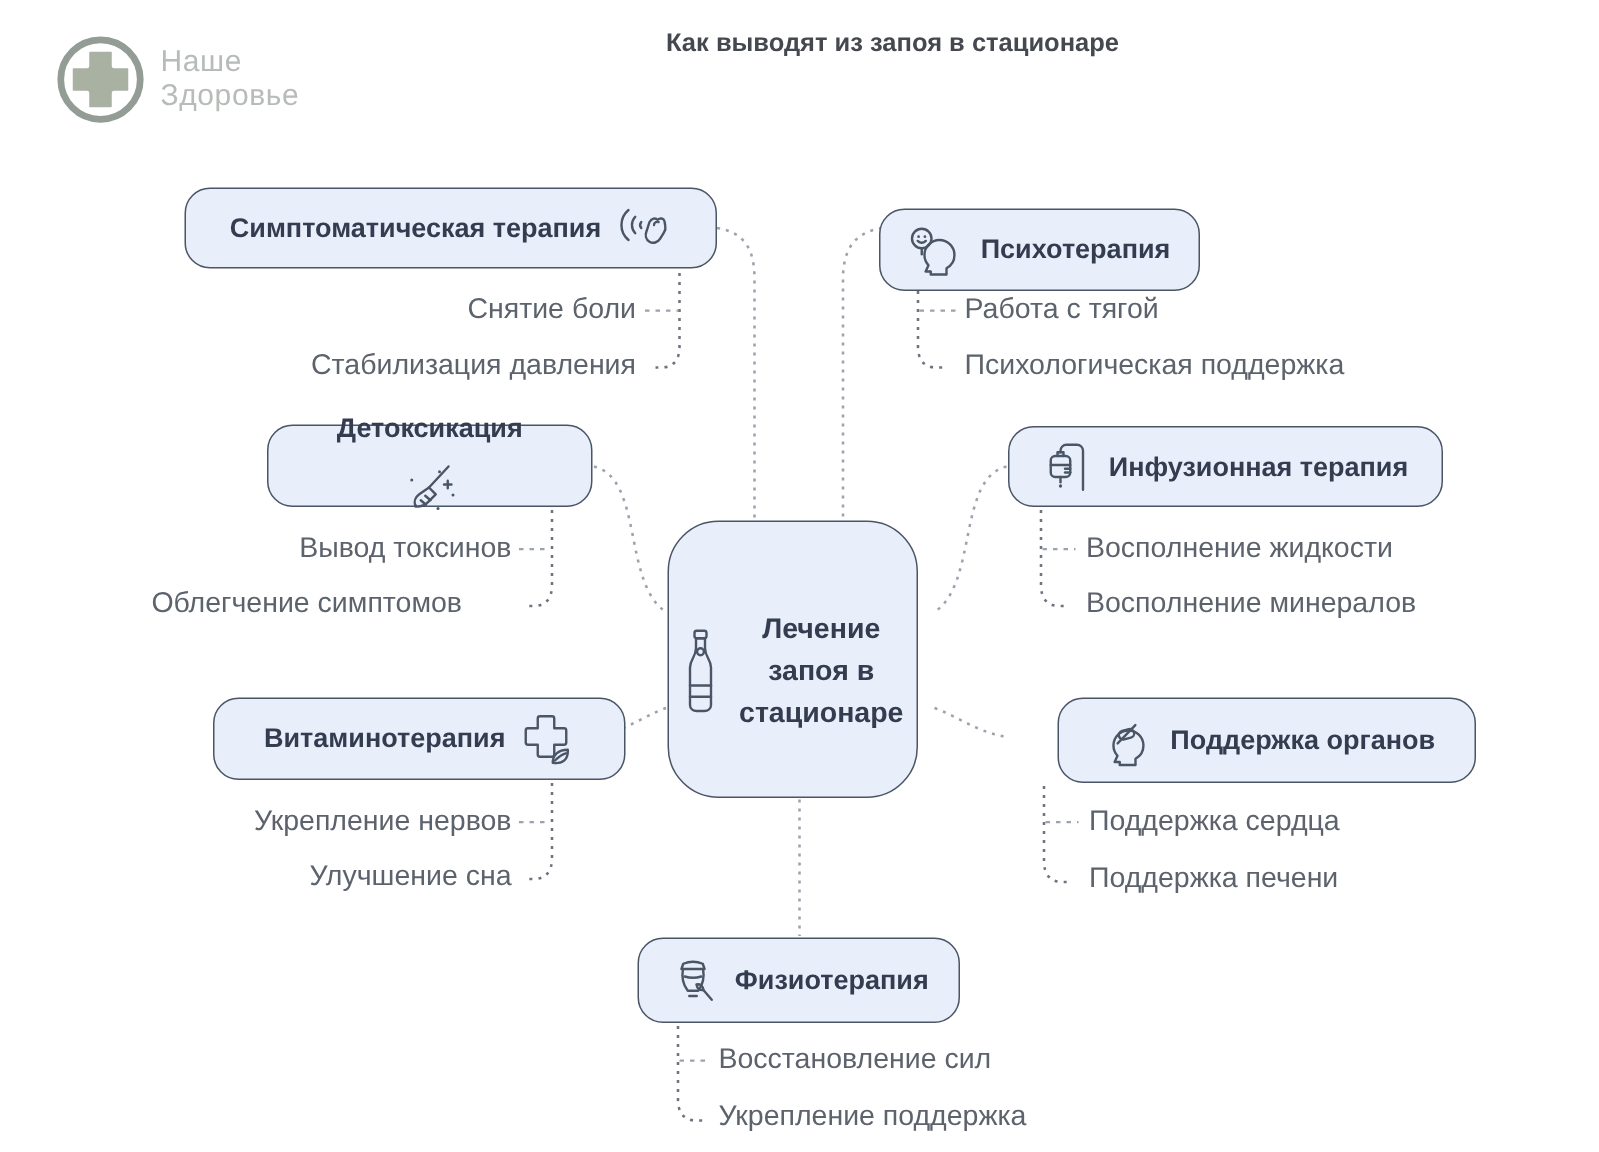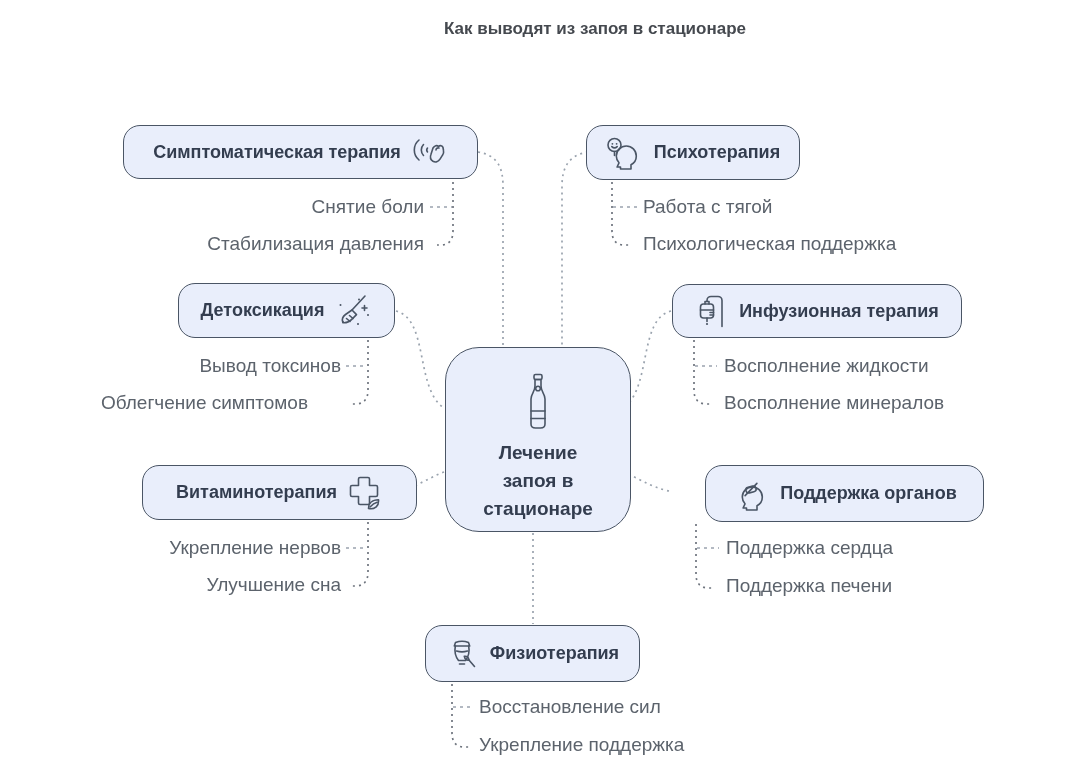--- a/index.html
+++ b/index.html
@@ -11,28 +11,28 @@
   .logo-text{color:#b7bcb8;font-size:20px;line-height:23px;letter-spacing:.4px;font-weight:400;}
   
   .title{position:absolute;left:366px;top:14px;width:380px;text-align:right;
     font-size:17px;line-height:29px;font-weight:bold;color:#45494f;z-index:3;}
   
   .node{position:absolute;box-sizing:border-box;background:#e9eefb;border:1.7px solid #4a5565;
     border-radius:17px;display:flex;align-items:center;justify-content:center;gap:10px;
     color:#333d4f;font-weight:bold;font-size:18px;z-index:2;}
   .node svg{flex:0 0 auto;display:block;}
   .n-symptomatic{left:123px;top:125px;width:355px;height:54px;}
-  .n-psycho{left:586px;top:125px;width:214px;height:55px;}
-  .n-detox{left:178px;top:283px;width:217px;height:55px;}
+  .n-psycho{left:586px;top:139px;width:214px;height:55px;}
+  .n-detox{left:178px;top:283px;width:217px;height:55px;flex-direction:column;}
   .n-infusion{left:672px;top:284px;width:290px;height:54px;}
   .n-vitamin{left:142px;top:465px;width:275px;height:55px;}
   .n-organs{left:673px;top:465px;width:279px;height:57px;margin-left:32px;}
   .n-physio{left:425px;top:625px;width:215px;height:57px;}
-  .n-center{left:445px;top:347px;width:186px;height:185px;border-radius:34px;
-    flex-direction:column;gap:8px;padding-top:16px;font-size:19px;line-height:28px;text-align:center;}
+  .n-center{left:445px;top:347px;width:167px;height:185px;border-radius:34px;
+    flex-direction:row;gap:8px;padding-top:16px;font-size:19px;line-height:28px;text-align:center;}
   .n-center .center-label{width:116px;}
   
   .sub{position:absolute;font-size:19px;line-height:20px;color:#5c636c;white-space:nowrap;z-index:2;}
   .sl-0-0{right:642px;top:197px;} .sl-0-1{right:642px;top:234px;}
   .sl-1-0{left:643px;top:197px;}  .sl-1-1{left:643px;top:234px;}
   .sl-2-0{right:725px;top:356px;} .sl-2-1{right:758px;top:393px;}
   .sl-3-0{left:724px;top:356px;}  .sl-3-1{left:724px;top:393px;text-align:right;}
   .sl-4-0{right:725px;top:538px;} .sl-4-1{right:725px;top:575px;}
   .sl-5-0{left:726px;top:538px;}  .sl-5-1{left:726px;top:576px;}
   .sl-6-0{left:479px;top:697px;}  .sl-6-1{left:479px;top:735px;}
@@ -67,20 +67,30 @@
       <path d="M430,207 H452"></path>
       <path d="M613,207 H637"></path>
       <path d="M346,366 H367"></path>
       <path d="M695,366 H717"></path>
       <path d="M346,548 H367"></path>
       <path d="M697,548 H719"></path>
       <path d="M453,707 H474"></path>
     </g>
   </svg>
 
+  <div class="logo">
+    <svg width="62" height="62" viewBox="0 0 62 62">
+      <circle cx="31" cy="31" r="26.5" fill="none" stroke="#949c96" stroke-width="4.5"></circle>
+      <path d="M24,11 h14 a2,2 0 0 1 2,2 v9 h9 a2,2 0 0 1 2,2 v14 a2,2 0 0 1 -2,2 h-9 v9 a2,2 0 0 1 -2,2 h-14 a2,2 0 0 1 -2,-2 v-9 h-9 a2,2 0 0 1 -2,-2 v-14 a2,2 0 0 1 2,-2 h9 v-9 a2,2 0 0 1 2,-2 z" fill="#a9b1a3" stroke="#ffffff" stroke-width="3" stroke-linejoin="round"></path>
+    </svg>
+    <div class="logo-text">
+      <div>Наше</div>
+      <div>Здоровье</div>
+    </div>
+  </div>
 
   <div class="title">Как выводят из запоя в стационаре</div>
 
   <div class="node n-center">
     <svg width="30" height="58" viewBox="0 0 30 58" class="icon-stroke">
       <rect x="11" y="1.5" width="8" height="5" rx="1.5"></rect>
       <path d="M12,6.5 V13 C12,19 8,20.5 8,26 V51 C8,53.5 10,55 12.5,55 H17.5 C20,55 22,53.5 22,51 V26 C22,20.5 18,19 18,13 V6.5 Z"></path>
       <circle cx="15" cy="15.5" r="2.3"></circle>
       <line x1="8" y1="38" x2="22" y2="38"></line>
       <line x1="8" y1="45.5" x2="22" y2="45.5"></line>

